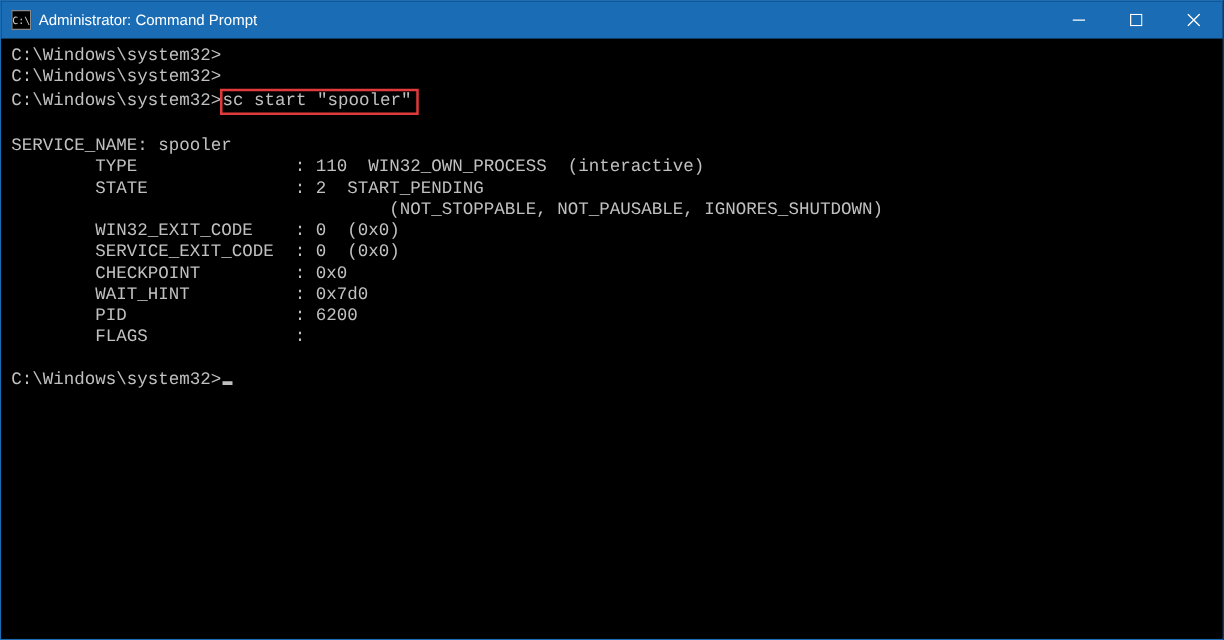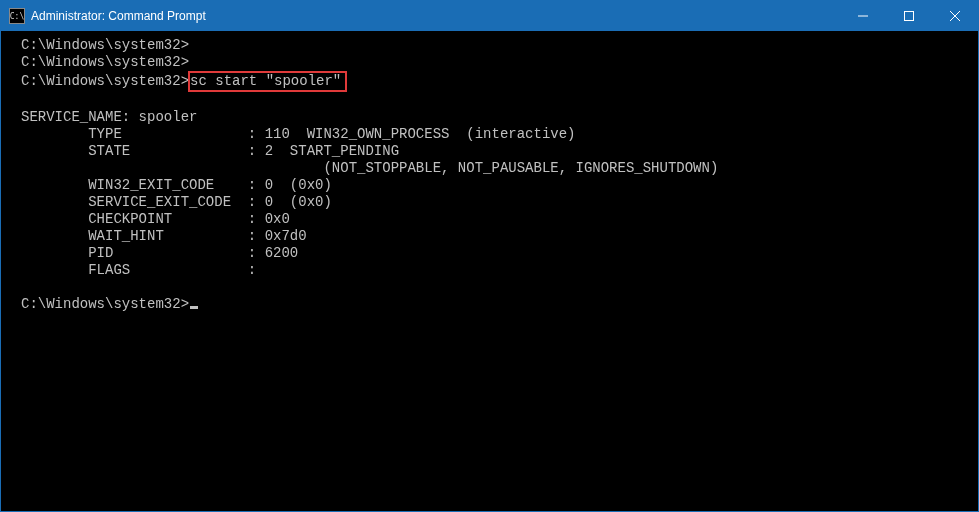--- a/index.html
+++ b/index.html
@@ -54,21 +54,20 @@
   .titlebar-btn svg { display: block; }
   .terminal {
     flex: 1;
     background: #000;
     color: #c0c0c0;
     padding: 6px 8px;
     font-size: 14px;
     line-height: 17px;
     white-space: pre;
     overflow: hidden;
-    margin-left: 12px;
   }
   .highlight-box {
     border: 2px solid #e03a3a;
     padding: 0 4px 0 0;
     margin-left: -1px;
     display: inline-block;
   }
   .cursor {
     display: inline-block;
     width: 8px;

